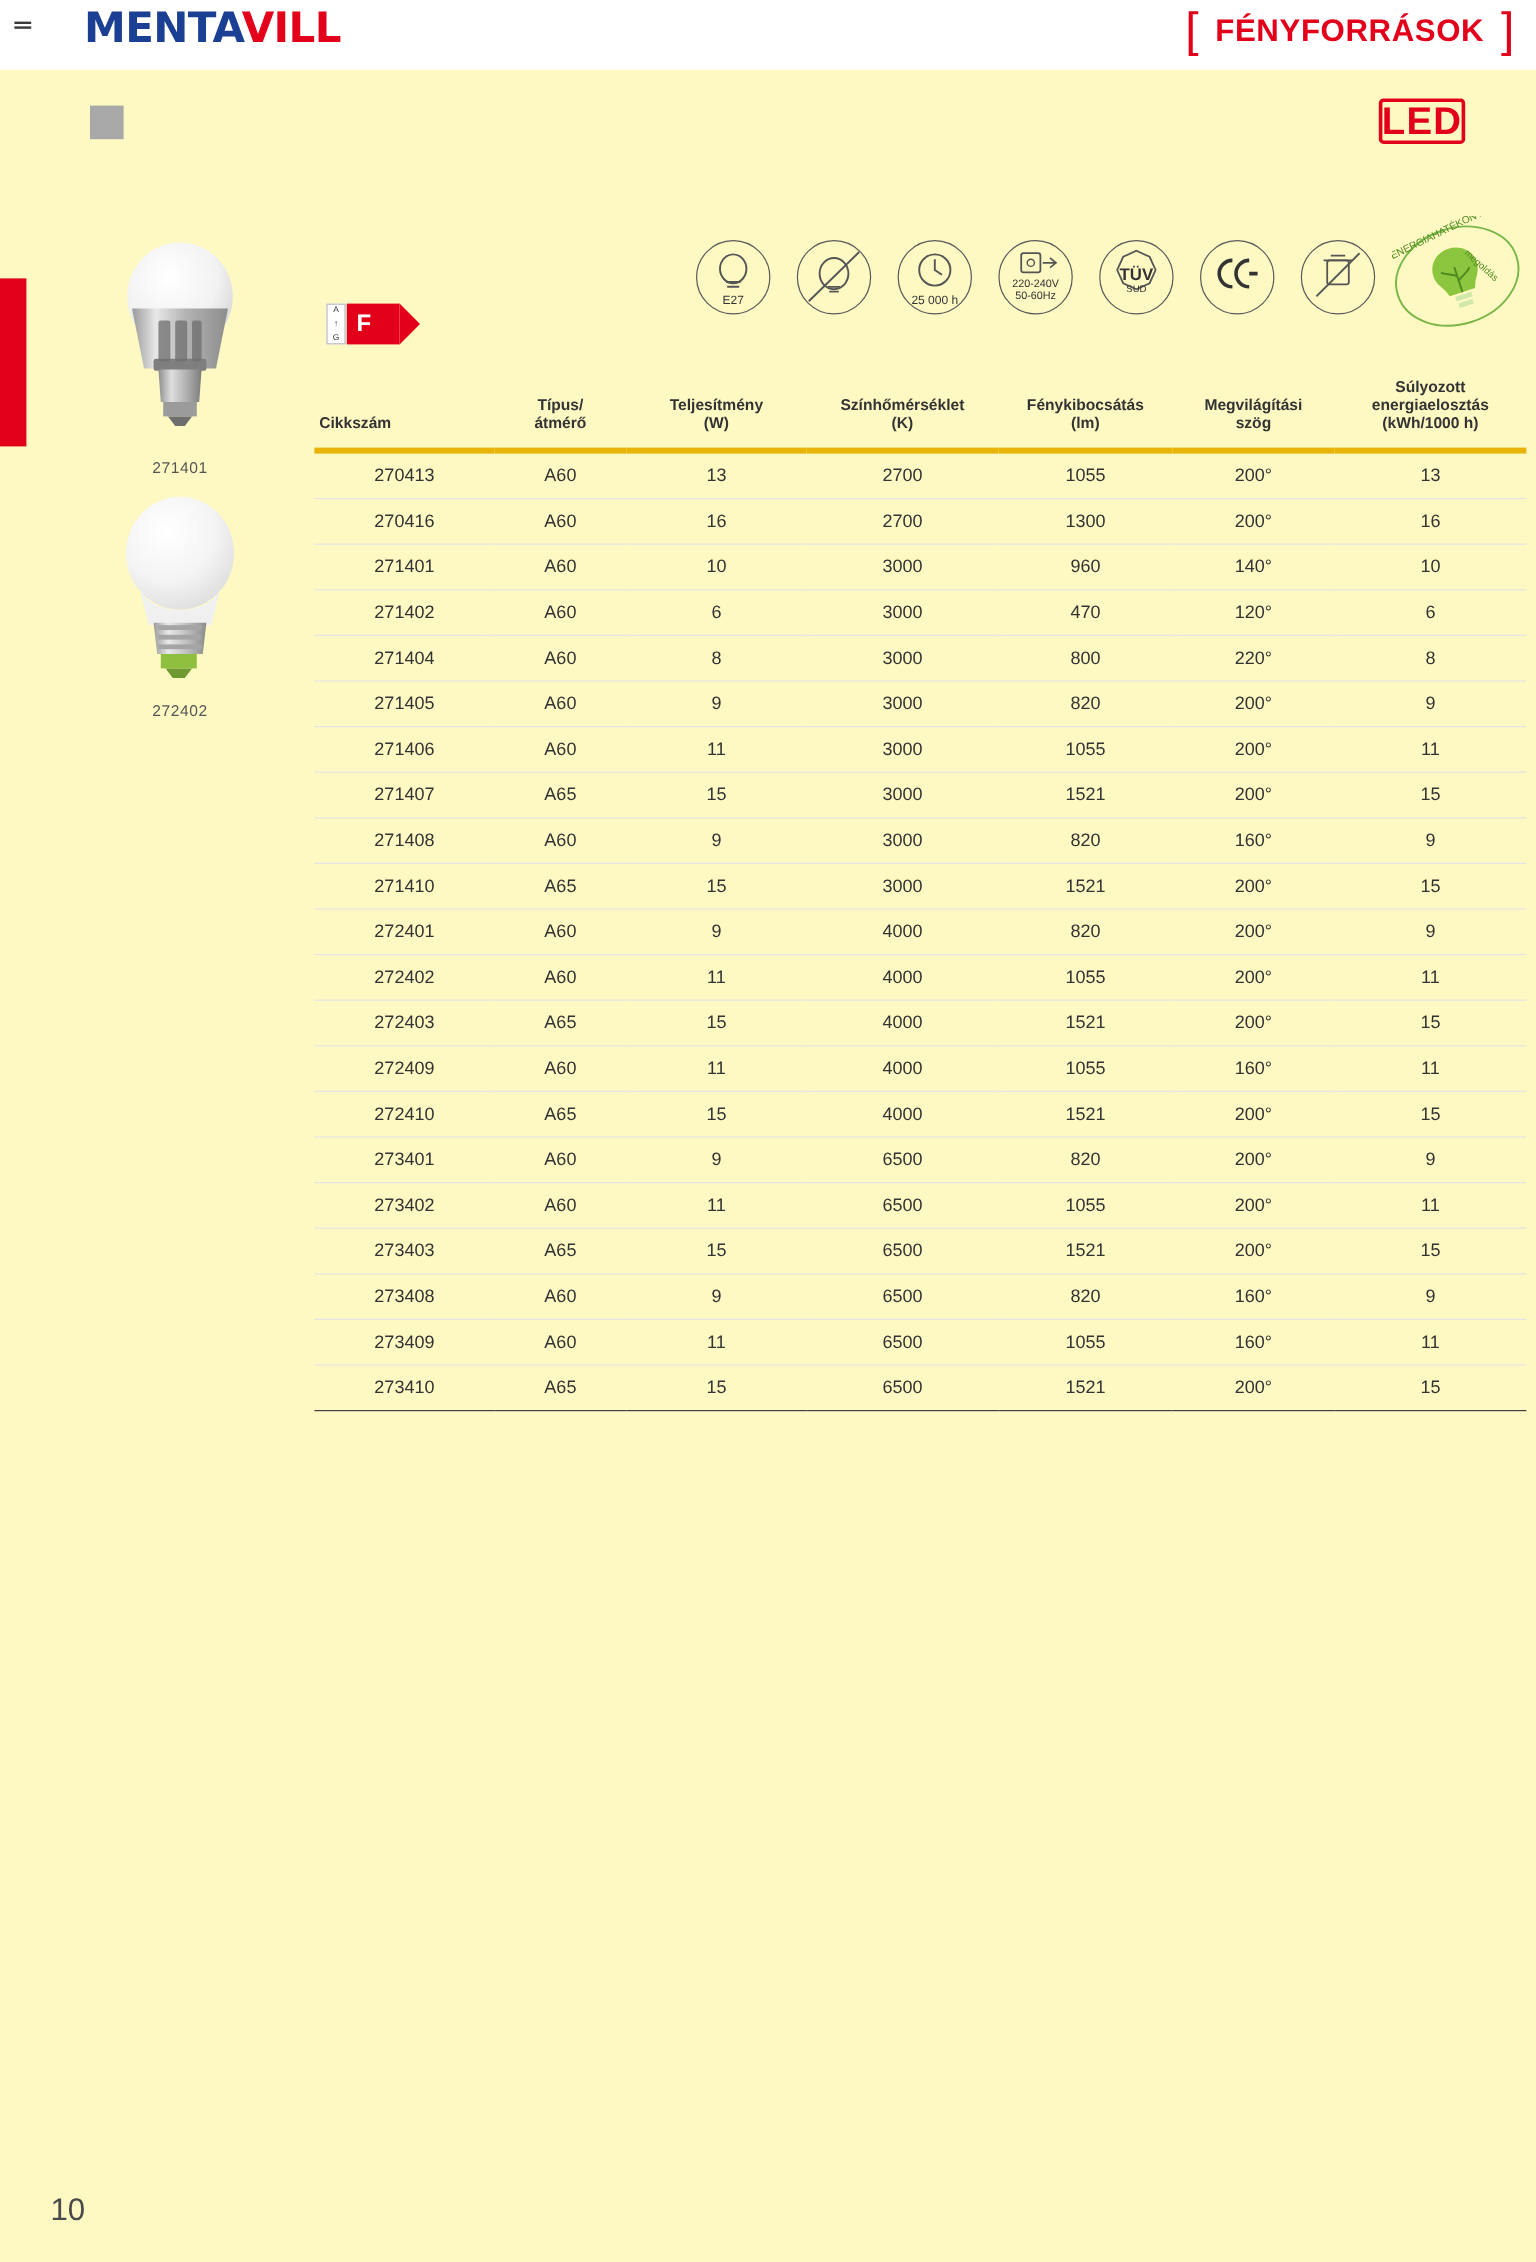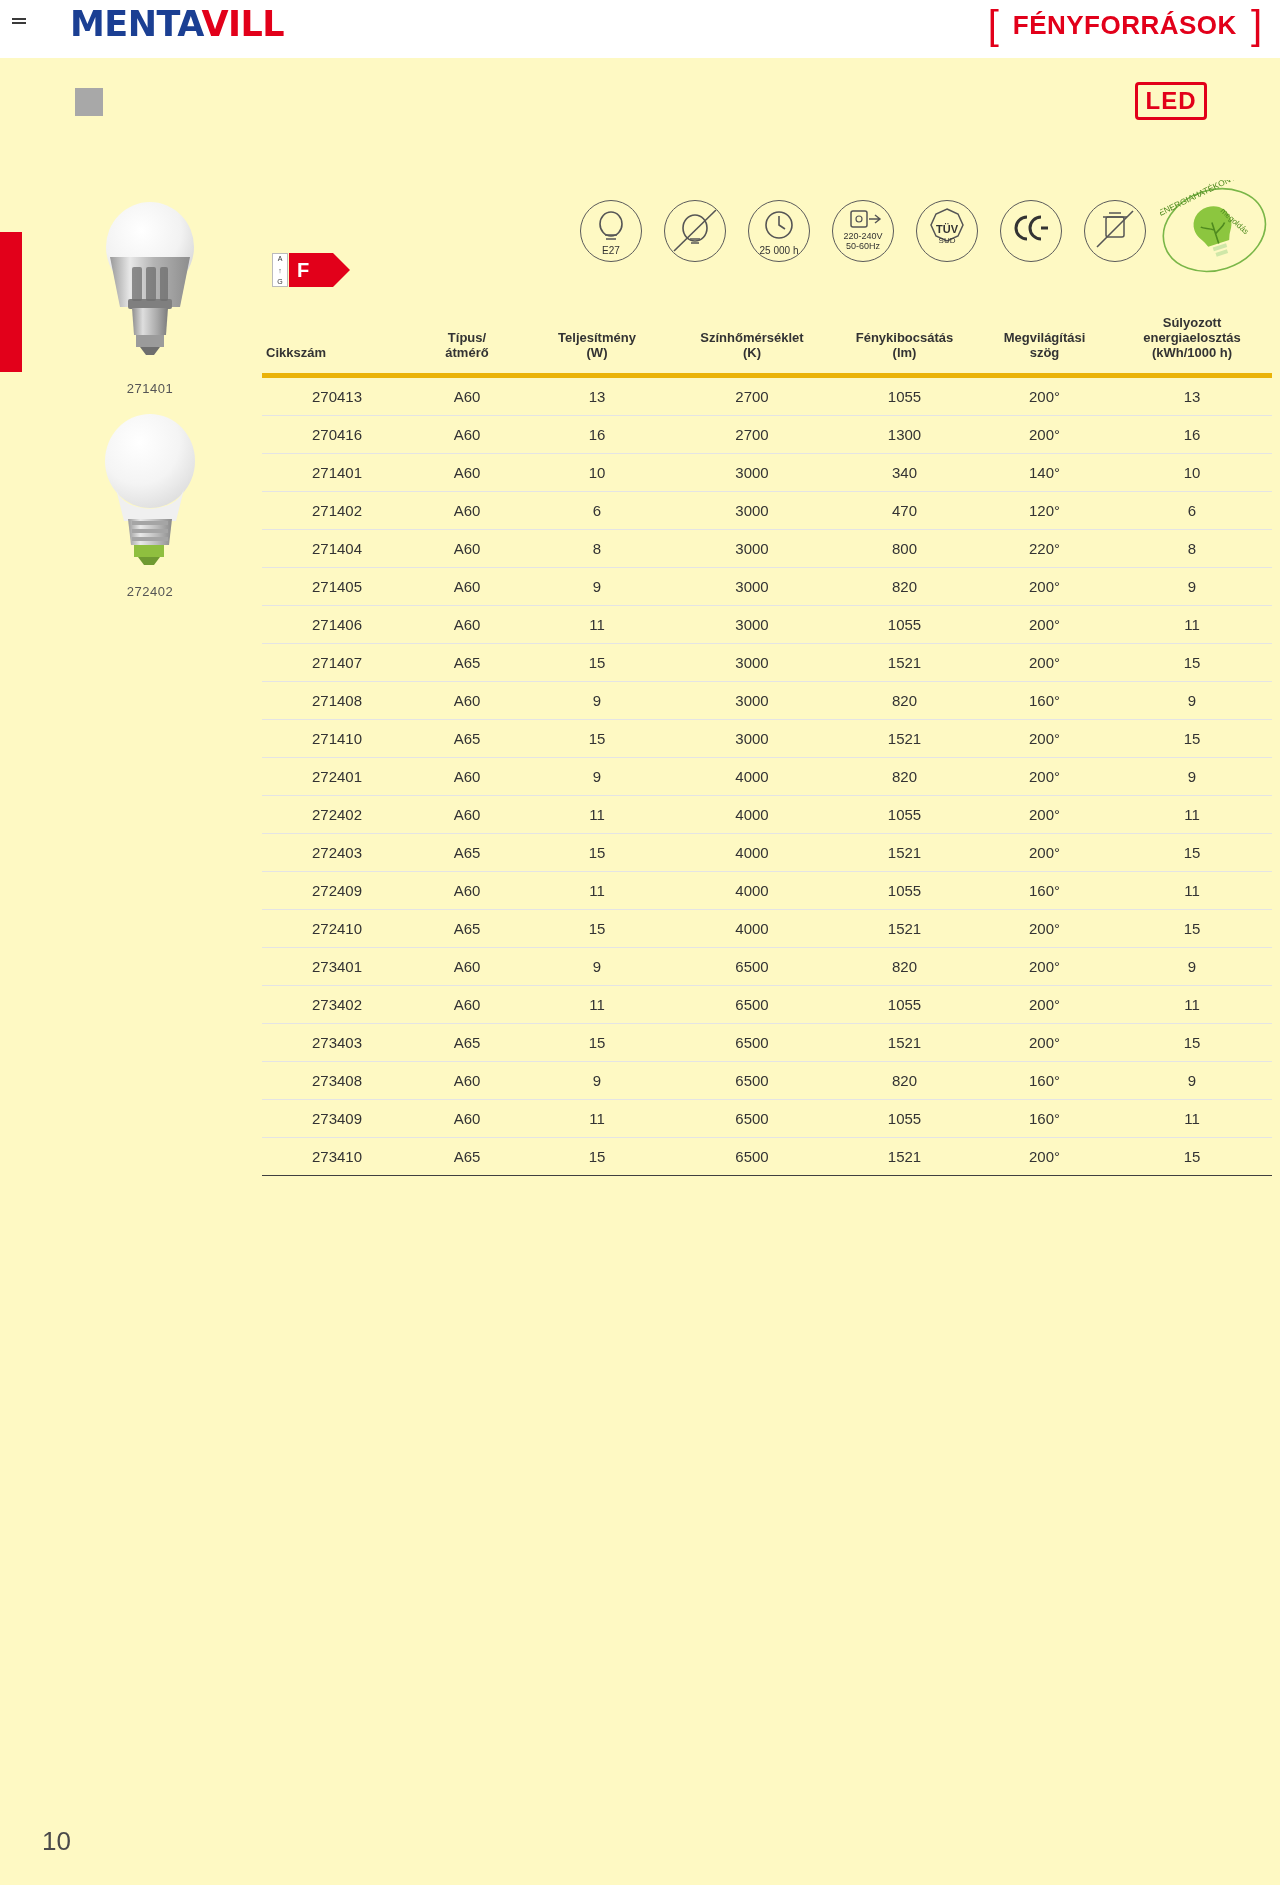--- a/index.html
+++ b/index.html
@@ -85,26 +85,26 @@
   .title-text {
     position: absolute;
     left: 72px; top: 0px;
     font-size: 26px;
     letter-spacing: 1px;
     color: #3d3d3d;
     font-weight: 400;
   }
   .led-badge {
     position: absolute;
-    right: 18px; top: 2px;
+    right: 4px; top: 2px;
     width: 72px; height: 38px;
     border: 3px solid #e2001a;
     border-radius: 4px;
     color: #e2001a;
-    font-size: 24px;
+    font-size: 32px;
     font-weight: bold;
     display: flex;
     align-items: center;
     justify-content: center;
     letter-spacing: 1px;
   }
 
   
   .product-col {
     position: absolute;
@@ -367,21 +367,21 @@
         <span>220-240V</span><br>
         <span>50-60Hz</span>
       </div>
     </div>
 
     <div class="circle-icon" style="left:336px;">
       <svg width="60" height="60" viewBox="0 0 60 60">
         <polygon points="30,8 41,13 46,24 41,35 30,40 19,35 14,24 19,13" fill="none" stroke="#555" stroke-width="1.5"></polygon>
       </svg>
       <div class="lbl two" style="bottom:16px;">
-        <span style="font-size:11px;font-weight:bold;">TÜV</span><br>
+        <span style="font-size:14px;font-weight:bold;">TÜV</span><br>
         <span style="font-size:8px;">SUD</span>
       </div>
     </div>
 
     <div class="circle-icon" style="left:420px;">
       <svg width="60" height="60" viewBox="0 0 60 60">
         <path d="M26 16 a11 11 0 1 0 0 22" fill="none" stroke="#333" stroke-width="3"></path>
         <path d="M40 16 a11 11 0 1 0 0 22 M40 27 h7" fill="none" stroke="#333" stroke-width="3"></path>
       </svg>
     </div>
@@ -460,21 +460,21 @@
             <td class="col-szin">2700</td>
             <td class="col-feny">1300</td>
             <td class="col-megv">200°</td>
             <td class="col-suly">16</td>
           </tr>
           <tr>
             <td class="col-cikk">271401</td>
             <td class="col-tipus">A60</td>
             <td class="col-telj">10</td>
             <td class="col-szin">3000</td>
-            <td class="col-feny">340</td>
+            <td class="col-feny">960</td>
             <td class="col-megv">140°</td>
             <td class="col-suly">10</td>
           </tr>
           <tr>
             <td class="col-cikk">271402</td>
             <td class="col-tipus">A60</td>
             <td class="col-telj">6</td>
             <td class="col-szin">3000</td>
             <td class="col-feny">470</td>
             <td class="col-megv">120°</td>

